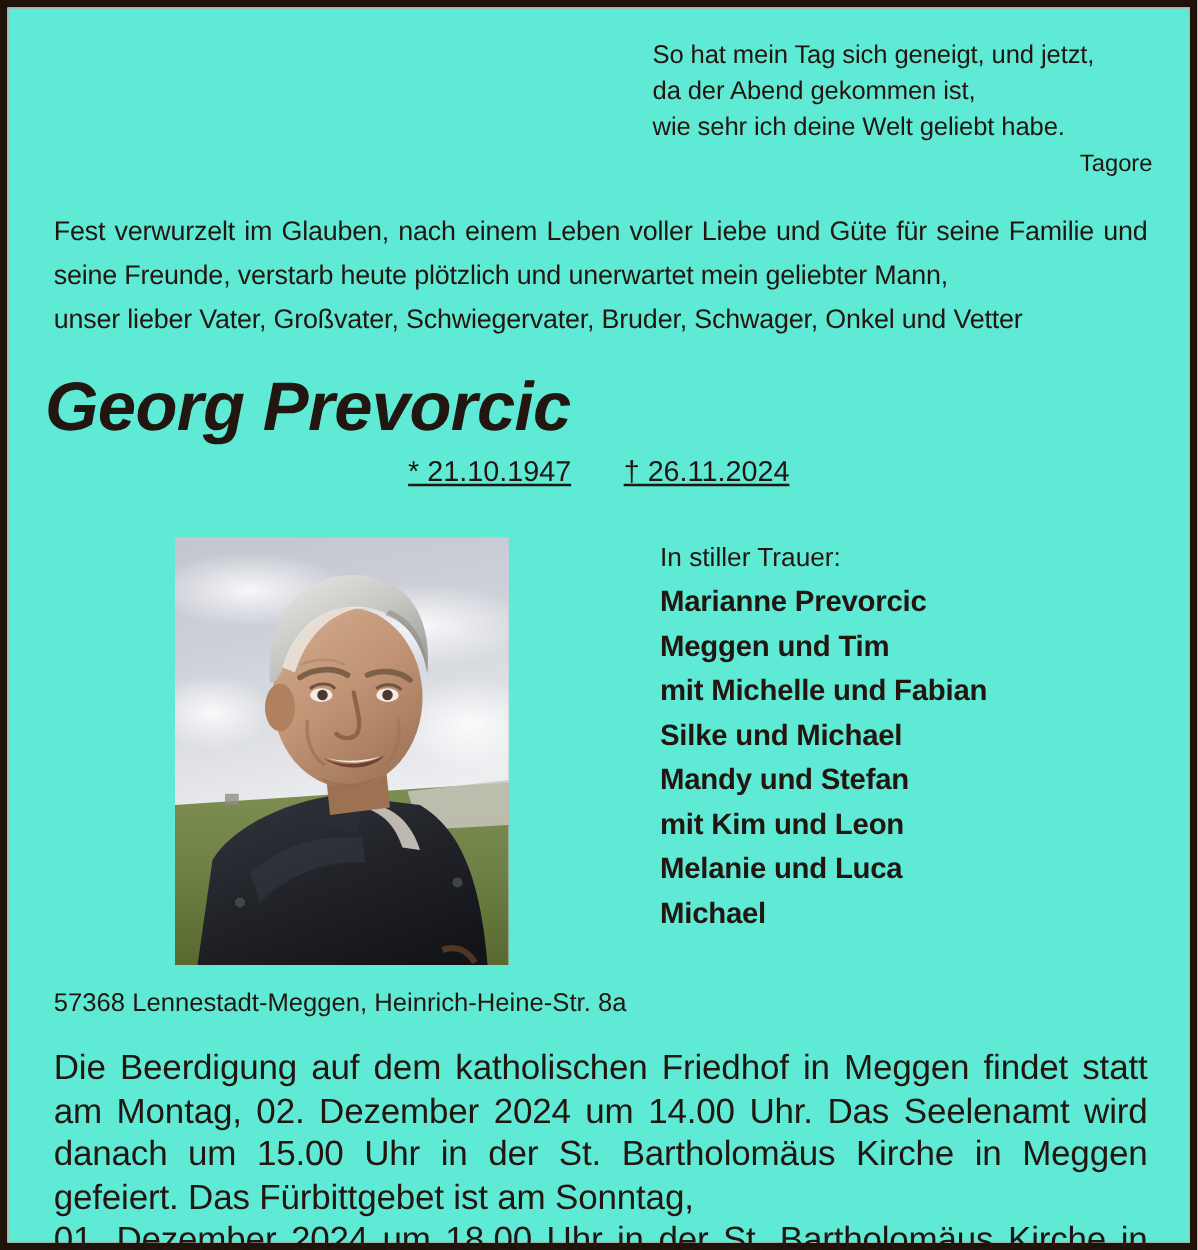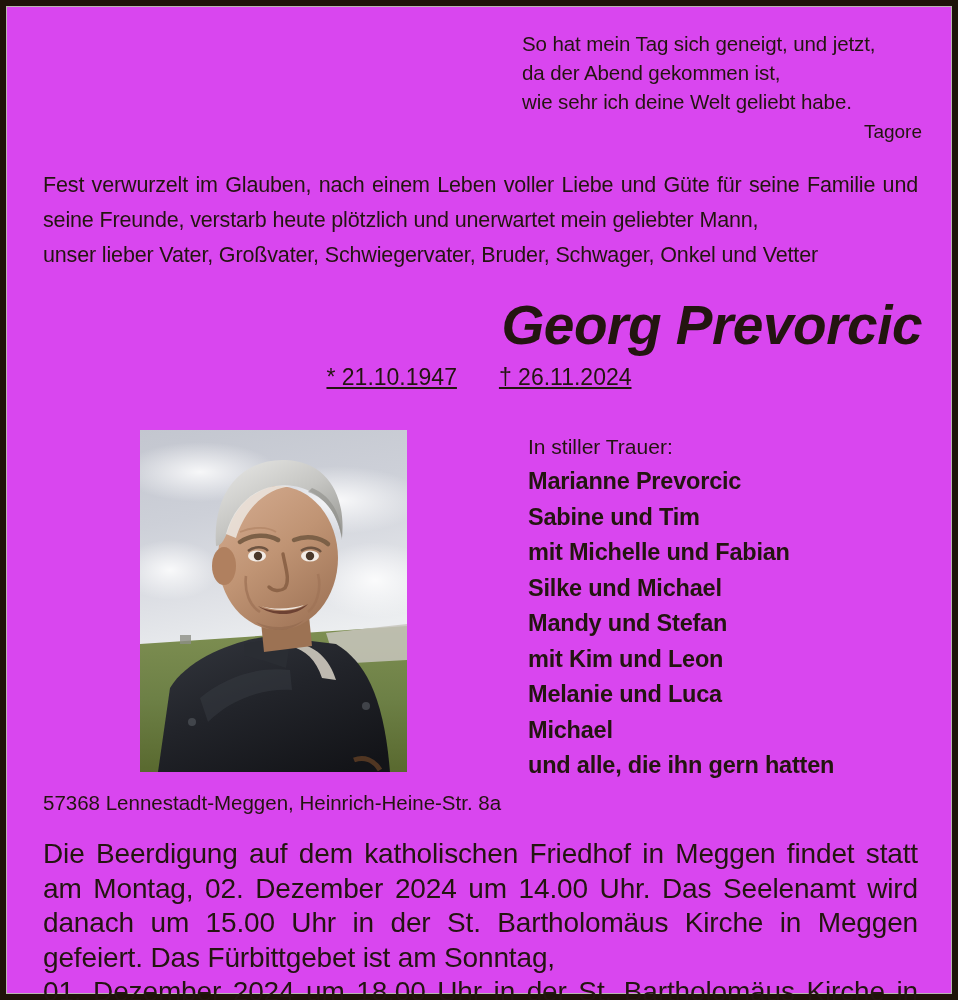--- a/index.html
+++ b/index.html
@@ -21,21 +21,21 @@
     position: relative;
     width: 958px;
     height: 1000px;
     background: #ffffff;
     border: 6px solid #1e1209;
   }
   #notice-inner {
     position: absolute;
     inset: 0;
     border: 1px solid #b9b4b0;
-    background: #d946ef;
+    background: #5eead4;
     padding: 0;
   }
   .sheet {
     position: relative;
     width: 100%;
     height: 100%;
     padding: 0 29px;
   }
 
   
@@ -68,21 +68,21 @@
     letter-spacing: -0.15px;
   }
   .intro-paragraph .last-line {
     
     display: block;
   }
 
   
   .deceased-name {
     margin-top: 21px;
-    text-align: right;
+    text-align: left;
     font-size: 55px;
     font-weight: bold;
     font-style: italic;
     line-height: 62px;
     letter-spacing: -0.5px;
   }
   .life-dates {
     margin-top: 7px;
     text-align: center;
     font-size: 23px;
@@ -254,28 +254,27 @@
             <path d="M178 144 C182 160 176 176 168 182" stroke="#9d7255" stroke-width="2.6" fill="none" opacity="0.6"></path>
             <path d="M100 102 C114 96 128 97 136 102" stroke="#a87a59" stroke-width="1.8" fill="none" opacity="0.5"></path>
 
             <path d="M116 192 C132 200 152 198 164 190 C152 202 130 204 116 192 Z" fill="#8b634a" opacity="0.5"></path>
           </svg>
         </div>
 
         <div class="mourners-block">
           <div class="mourners-heading">In stiller Trauer:</div>
           <div class="mourner-line">Marianne Prevorcic</div>
-          <div class="mourner-line">Sabine und Tim</div>
+          <div class="mourner-line">Meggen und Tim</div>
           <div class="mourner-line">mit Michelle und Fabian</div>
           <div class="mourner-line">Silke und Michael</div>
           <div class="mourner-line">Mandy und Stefan</div>
           <div class="mourner-line">mit Kim und Leon</div>
           <div class="mourner-line">Melanie und Luca</div>
           <div class="mourner-line">Michael</div>
-          <div class="mourner-line">und alle, die ihn gern hatten</div>
         </div>
       </div>
 
       <div class="address-line">57368 Lennestadt-Meggen, Heinrich-Heine-Str. 8a</div>
 
       <div class="funeral-details"><span>Die Beerdigung auf dem katholischen Friedhof in Meggen findet statt am Montag,</span> <span>02. Dezember 2024 um 14.00 Uhr. Das Seelenamt wird danach um 15.00 Uhr in</span> <span>der St. Bartholomäus Kirche in Meggen gefeiert. Das Fürbittgebet ist am Sonntag,</span> <span class="last-line">01. Dezember 2024 um 18.00 Uhr in der St. Bartholomäus Kirche in Meggen.</span></div>
 
     </div>
   </div>
 </div>

